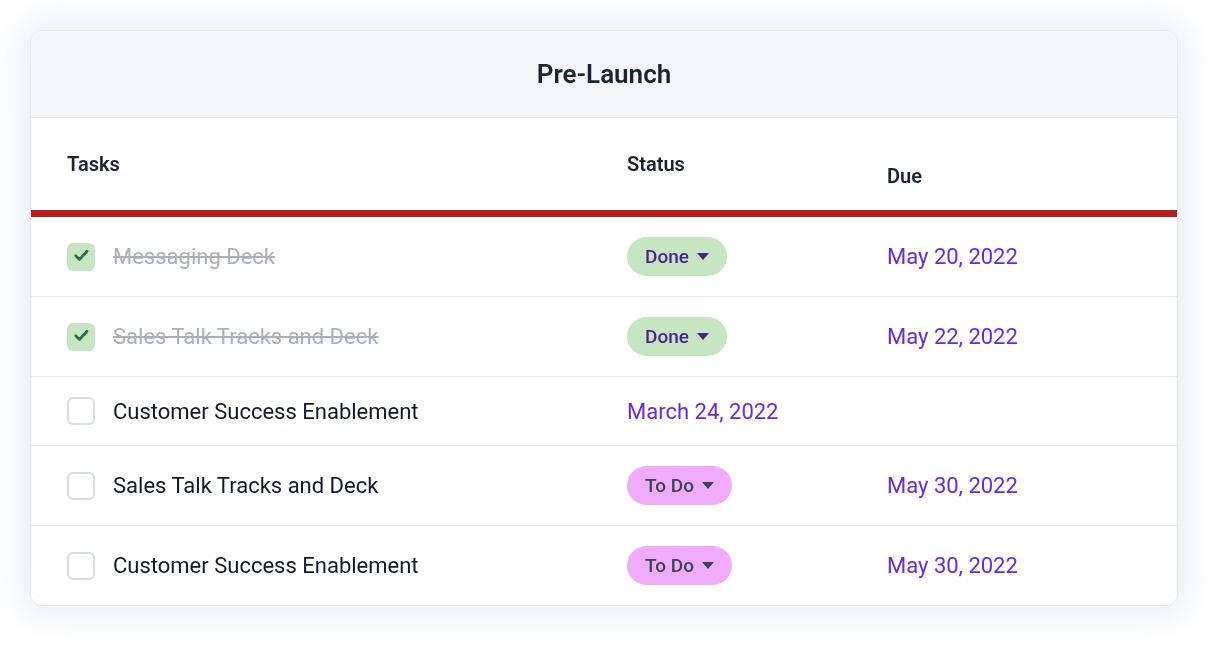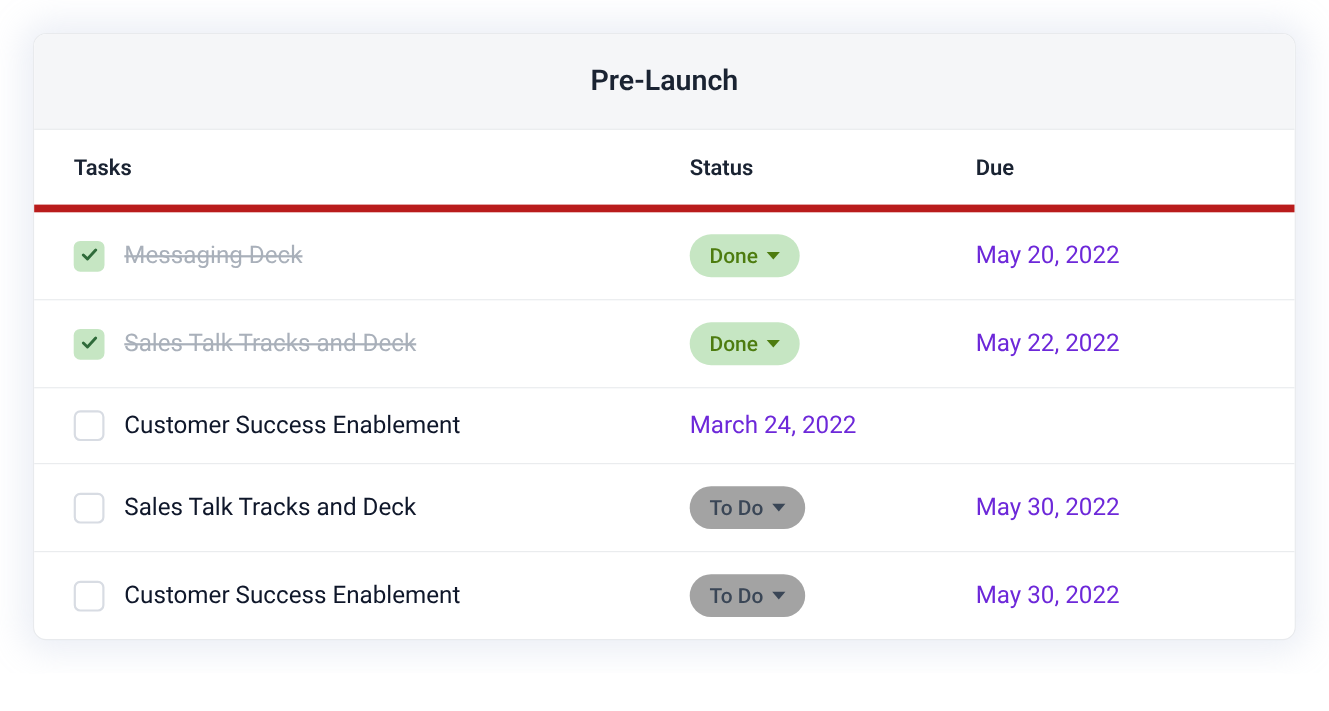--- a/index.html
+++ b/index.html
@@ -49,20 +49,21 @@
       flex: 0 0 260px;
       font-size: 20px;
       font-weight: 600;
       color: #1a2332;
     }
     .col-due {
       flex: 1;
       font-size: 20px;
       font-weight: 600;
       color: #1a2332;
+      margin-top: 24px;
     }
     .task-row {
       display: flex;
       align-items: center;
       padding: 20px 36px;
       border-bottom: 1px solid #e8eaed;
     }
     .task-row:last-child {
       border-bottom: none;
     }
@@ -115,28 +116,28 @@
       align-items: center;
       gap: 8px;
       padding: 8px 18px;
       border-radius: 999px;
       font-size: 19px;
       font-weight: 500;
       cursor: pointer;
     }
     .status-done {
       background: #c6e6c3;
-      color: #4d7c0f;
+      color: #4c1d95;
     }
     .status-pastdue {
       background: #f2b3b0;
       color: #8a2e2a;
     }
     .status-todo {
-      background: #a3a3a3;
+      background: #f0abfc;
       color: #3a4656;
     }
     .caret {
       width: 0;
       height: 0;
       border-left: 6px solid transparent;
       border-right: 6px solid transparent;
       border-top: 7px solid currentColor;
     }
   </style>

